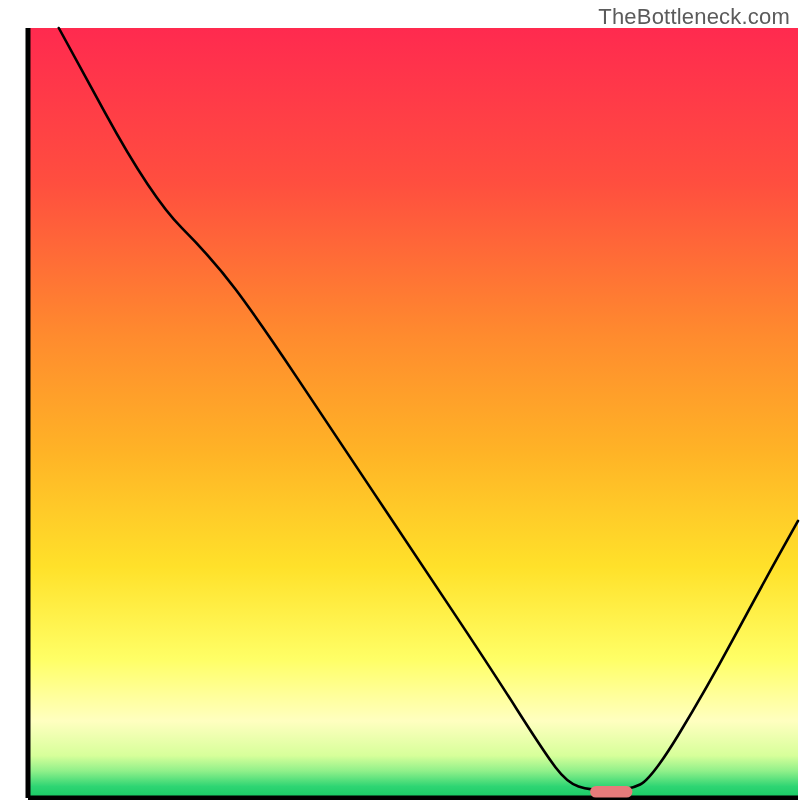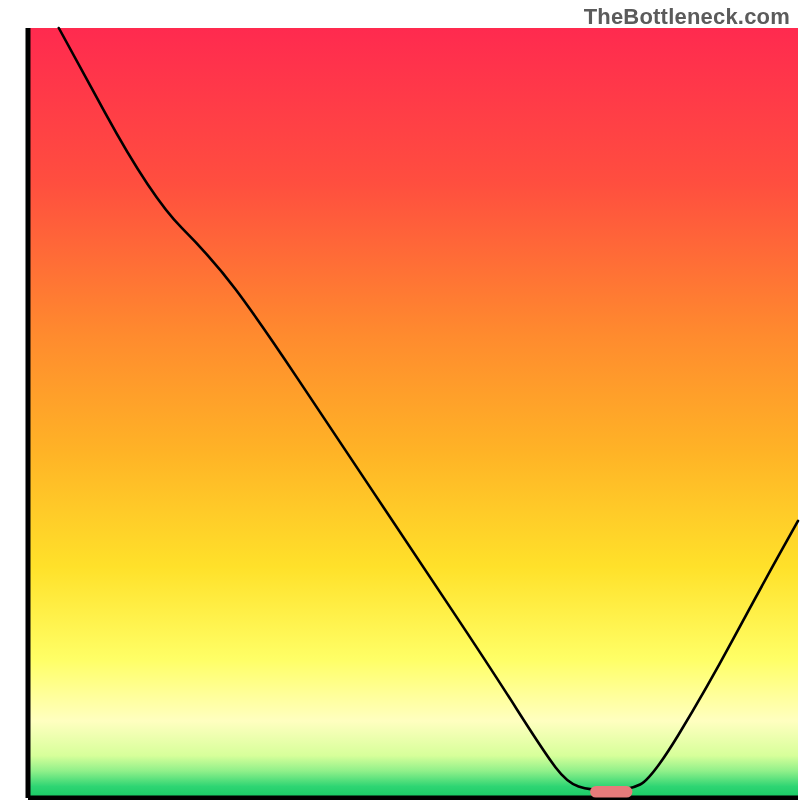--- a/index.html
+++ b/index.html
@@ -13,21 +13,21 @@
   .chart-container {
     position: relative;
     width: 800px;
     height: 800px;
   }
   .watermark {
     position: absolute;
     top: 4px;
     right: 10px;
     font-size: 22px;
-    font-weight: 700;
+    font-weight: 400;
     color: #5b5b5b;
     letter-spacing: 0.2px;
     margin-left: 12px;
   }
   svg {
     display: block;
   }
 </style>
 </head>
 <body>

